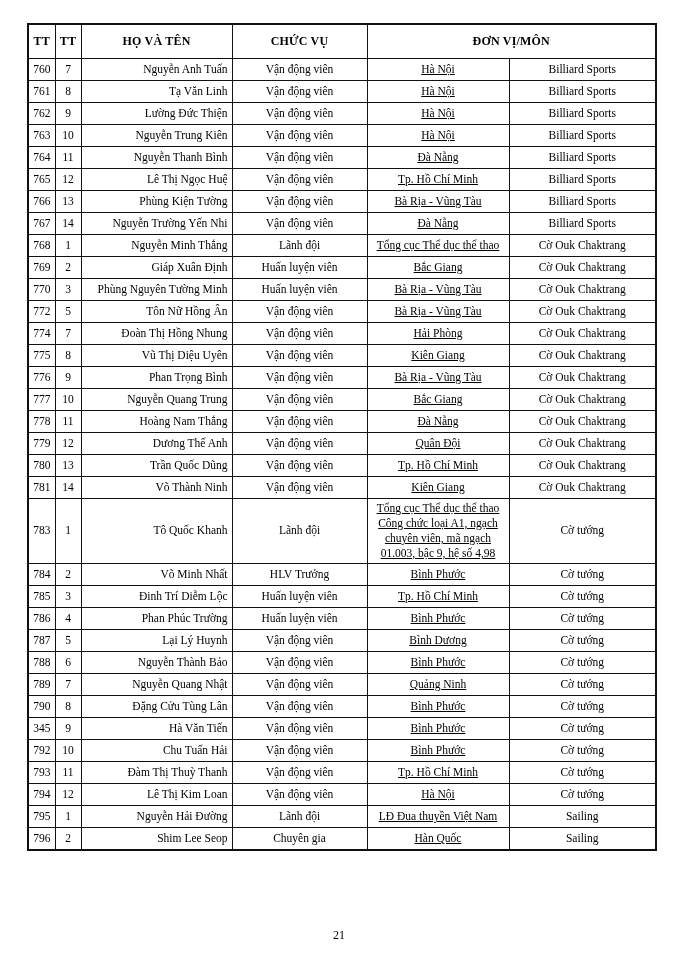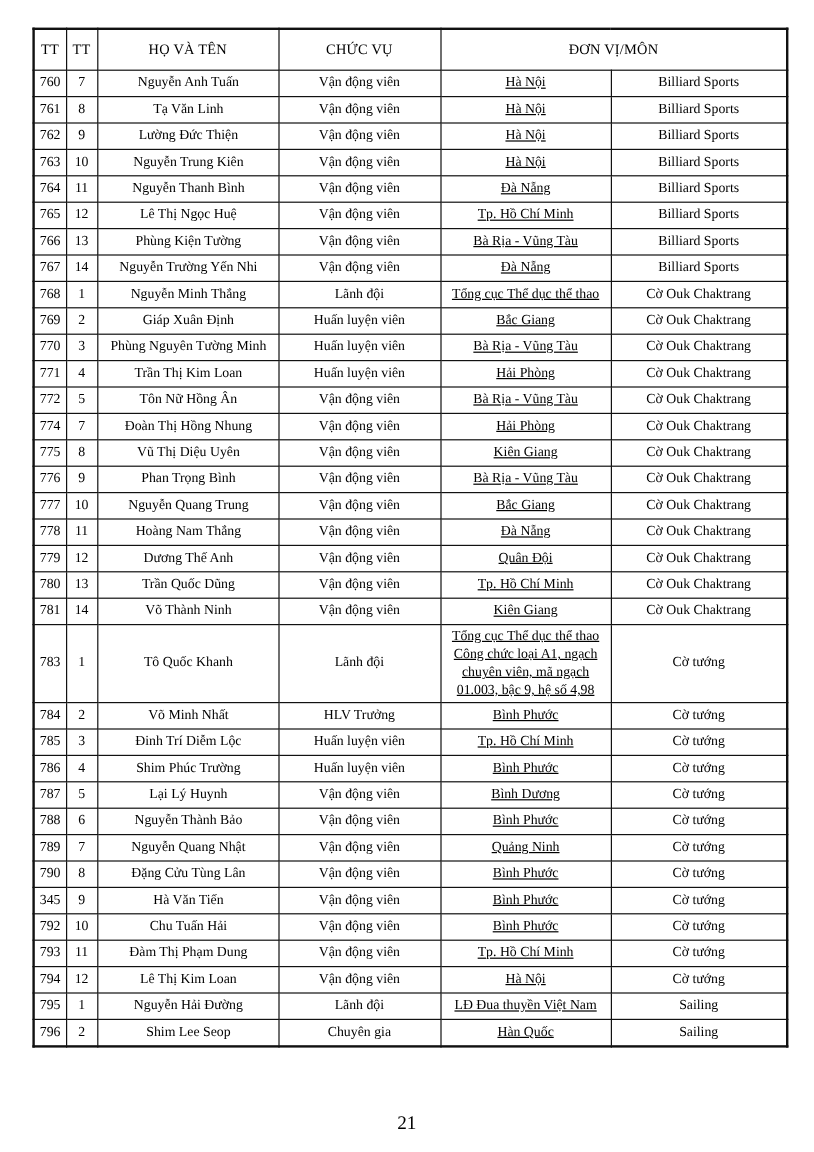--- a/index.html
+++ b/index.html
@@ -29,45 +29,45 @@
   table.roster td {
     border: 1px solid #111;
     font-size: 11.5px;
     line-height: 1.3;
     padding: 2px 4px;
     overflow: hidden;
     vertical-align: middle;
   }
   table.roster th {
     font-size: 12px;
-    font-weight: normal;
+    font-weight: bold;
     height: 29px;
     text-align: center;
     letter-spacing: 0.2px;
   }
   table.roster td {
     height: 17px;
     text-align: center;
     white-space: nowrap;
   }
   table.roster td.name {
-    text-align: center;
+    text-align: right;
     padding-left: 5px;
   }
   table.roster td.unit {
     white-space: pre-line;
     text-decoration: underline;
   }
   .page-number {
     position: absolute;
     left: 0;
     width: 678px;
     top: 928px;
     text-align: center;
-    font-size: 16px;
+    font-size: 12px;
   }
 </style>
 </head>
 <body>
 
 <div class="sheet">
 
   <table class="roster">
     <colgroup>
       <col style="width:27px">
@@ -169,28 +169,20 @@
   </tr>
         <tr>
     <td class="stt">770</td>
     <td class="no">3</td>
     <td class="name">Phùng Nguyên Tường Minh</td>
     <td class="role">Huấn luyện viên</td>
     <td class="unit">Bà Rịa - Vũng Tàu</td>
     <td class="sport">Cờ Ouk Chaktrang</td>
   </tr>
         <tr>
-    <td class="stt">771</td>
-    <td class="no">4</td>
-    <td class="name">Trần Thị Kim Loan</td>
-    <td class="role">Huấn luyện viên</td>
-    <td class="unit">Hải Phòng</td>
-    <td class="sport">Cờ Ouk Chaktrang</td>
-  </tr>
-        <tr>
     <td class="stt">772</td>
     <td class="no">5</td>
     <td class="name">Tôn Nữ Hồng Ân</td>
     <td class="role">Vận động viên</td>
     <td class="unit">Bà Rịa - Vũng Tàu</td>
     <td class="sport">Cờ Ouk Chaktrang</td>
   </tr>
         <tr>
     <td class="stt">774</td>
     <td class="no">7</td>
@@ -278,21 +270,21 @@
     <td class="stt">785</td>
     <td class="no">3</td>
     <td class="name">Đinh Trí Diễm Lộc</td>
     <td class="role">Huấn luyện viên</td>
     <td class="unit">Tp. Hồ Chí Minh</td>
     <td class="sport">Cờ tướng</td>
   </tr>
         <tr>
     <td class="stt">786</td>
     <td class="no">4</td>
-    <td class="name">Shim Phúc Trường</td>
+    <td class="name">Phan Phúc Trường</td>
     <td class="role">Huấn luyện viên</td>
     <td class="unit">Bình Phước</td>
     <td class="sport">Cờ tướng</td>
   </tr>
         <tr>
     <td class="stt">787</td>
     <td class="no">5</td>
     <td class="name">Lại Lý Huynh</td>
     <td class="role">Vận động viên</td>
     <td class="unit">Bình Dương</td>
@@ -334,21 +326,21 @@
     <td class="stt">792</td>
     <td class="no">10</td>
     <td class="name">Chu Tuấn Hải</td>
     <td class="role">Vận động viên</td>
     <td class="unit">Bình Phước</td>
     <td class="sport">Cờ tướng</td>
   </tr>
         <tr>
     <td class="stt">793</td>
     <td class="no">11</td>
-    <td class="name">Đàm Thị Phạm Dung</td>
+    <td class="name">Đàm Thị Thuỳ Thanh</td>
     <td class="role">Vận động viên</td>
     <td class="unit">Tp. Hồ Chí Minh</td>
     <td class="sport">Cờ tướng</td>
   </tr>
         <tr>
     <td class="stt">794</td>
     <td class="no">12</td>
     <td class="name">Lê Thị Kim Loan</td>
     <td class="role">Vận động viên</td>
     <td class="unit">Hà Nội</td>

